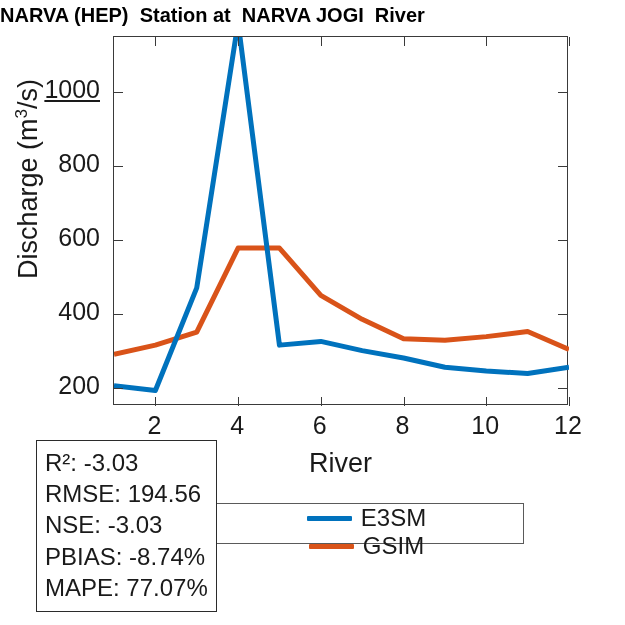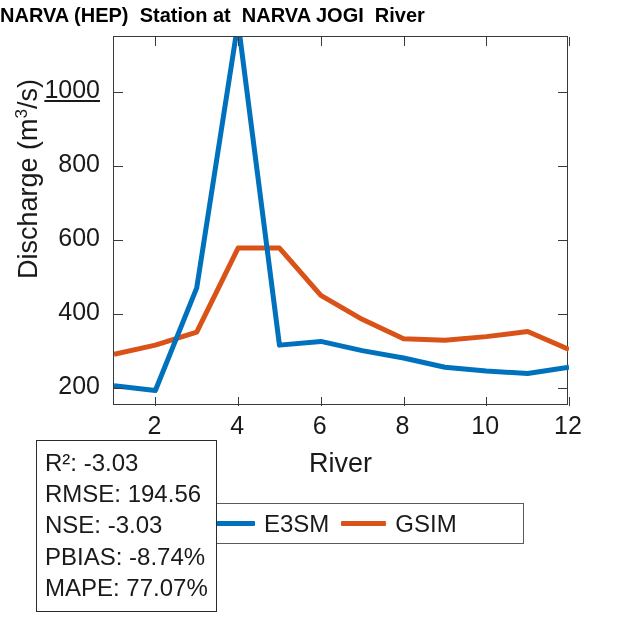--- a/index.html
+++ b/index.html
@@ -103,20 +103,21 @@
   #legend{
     position:absolute;
     left:197px;top:503px;
     width:327px;height:41px;
     border:1.3px solid #5a5a5a;
     background:#ffffff;
     box-sizing:border-box;
     display:flex;
     align-items:center;
     z-index:5;
+    flex-direction:column;
   }
   .legend-entry{display:flex;align-items:center;}
   .legend-swatch{
     display:inline-block;
     width:45px;height:5px;
     margin:0 9px 0 12px;
     border-radius:1px;
   }
   .legend-text{font-size:24px;color:#1a1a1a;white-space:nowrap;}
 </style>

